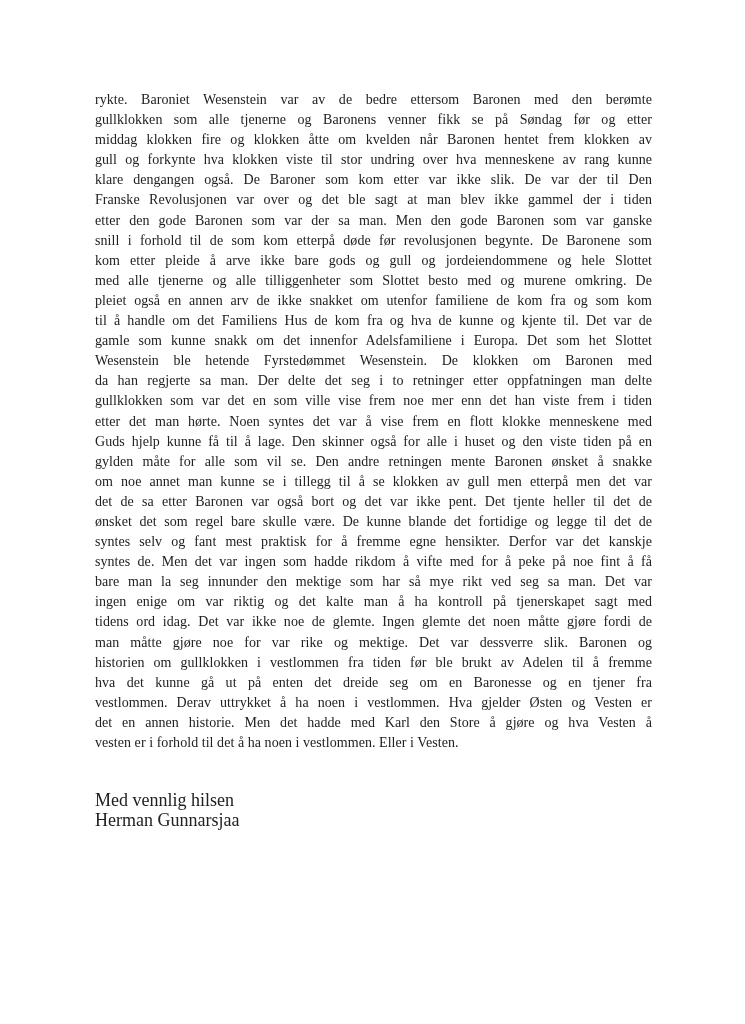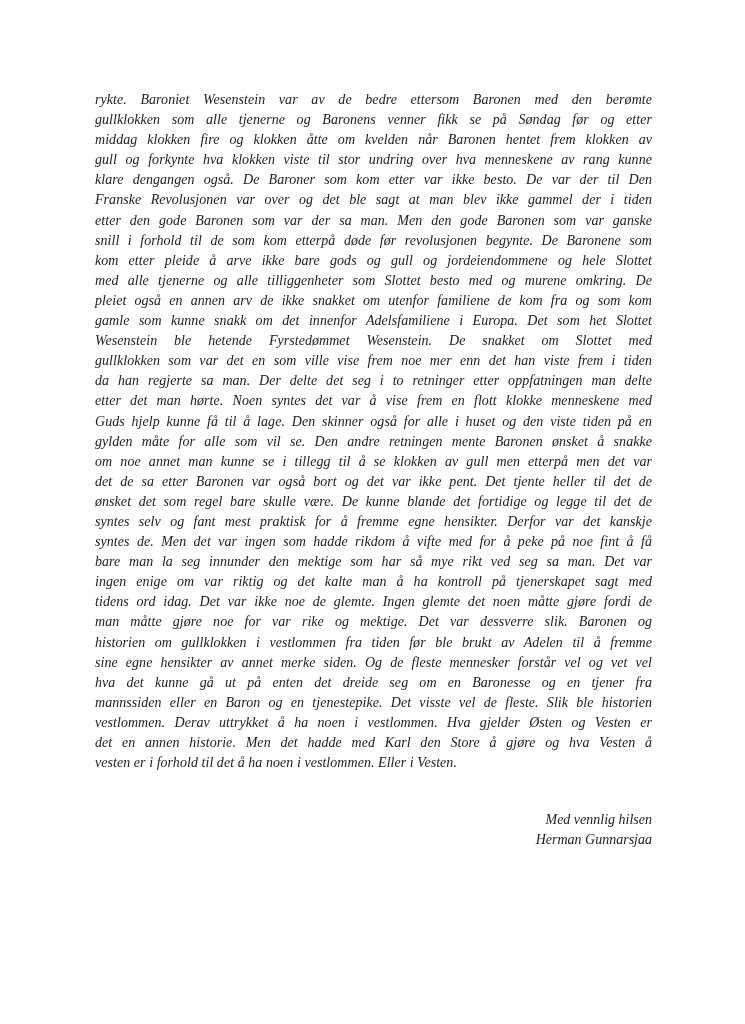--- a/index.html
+++ b/index.html
@@ -13,79 +13,77 @@
     overflow: hidden;
     position: relative;
     font-family: "Liberation Serif", "DejaVu Serif", serif;
     color: #212121;
   }
   .page {
     position: absolute;
     left: 95px;
     top: 90px;
     width: 557px;
-    font-style: italic;
   }
   .body-text .line {
     font-size: 14px;
     line-height: 20.1px;
     text-align: justify;
     text-align-last: justify;
     white-space: normal;
     letter-spacing: 0.05px;
   }
   .body-text .line:last-child {
     text-align: right;
     text-align-last: left;
   }
   .closing {
     margin-top: 37px;
   }
   .closing .closing-line {
-    font-size: 14px;
+    font-size: 18px;
     line-height: 20.1px;
-    text-align: right;
+    text-align: left;
   }
 </style>
 </head>
 <body>
 
 <div class="page">
   <div class="body-text">
       <div class="line">rykte. Baroniet Wesenstein var av de bedre ettersom Baronen med den berømte</div>
       <div class="line">gullklokken som alle tjenerne og Baronens venner fikk se på Søndag før og etter</div>
       <div class="line">middag klokken fire og klokken åtte om kvelden når Baronen hentet frem klokken av</div>
       <div class="line">gull og forkynte hva klokken viste til stor undring over hva menneskene av rang kunne</div>
-      <div class="line">klare dengangen også. De Baroner som kom etter var ikke besto. De var der til Den</div>
+      <div class="line">klare dengangen også. De Baroner som kom etter var ikke slik. De var der til Den</div>
       <div class="line">Franske Revolusjonen var over og det ble sagt at man blev ikke gammel der i tiden</div>
       <div class="line">etter den gode Baronen som var der sa man. Men den gode Baronen som var ganske</div>
       <div class="line">snill i forhold til de som kom etterpå døde før revolusjonen begynte. De Baronene som</div>
       <div class="line">kom etter pleide å arve ikke bare gods og gull og jordeiendommene og hele Slottet</div>
       <div class="line">med alle tjenerne og alle tilliggenheter som Slottet besto med og murene omkring. De</div>
       <div class="line">pleiet også en annen arv de ikke snakket om utenfor familiene de kom fra og som kom</div>
+      <div class="line">til å handle om det Familiens Hus de kom fra og hva de kunne og kjente til. Det var de</div>
       <div class="line">gamle som kunne snakk om det innenfor Adelsfamiliene i Europa. Det som het Slottet</div>
-      <div class="line">Wesenstein ble hetende Fyrstedømmet Wesenstein. De snakket om Slottet med</div>
+      <div class="line">Wesenstein ble hetende Fyrstedømmet Wesenstein. De klokken om Baronen med</div>
+      <div class="line">da han regjerte sa man. Der delte det seg i to retninger etter oppfatningen man delte</div>
       <div class="line">gullklokken som var det en som ville vise frem noe mer enn det han viste frem i tiden</div>
-      <div class="line">da han regjerte sa man. Der delte det seg i to retninger etter oppfatningen man delte</div>
       <div class="line">etter det man hørte. Noen syntes det var å vise frem en flott klokke menneskene med</div>
       <div class="line">Guds hjelp kunne få til å lage. Den skinner også for alle i huset og den viste tiden på en</div>
       <div class="line">gylden måte for alle som vil se. Den andre retningen mente Baronen ønsket å snakke</div>
       <div class="line">om noe annet man kunne se i tillegg til å se klokken av gull men etterpå men det var</div>
       <div class="line">det de sa etter Baronen var også bort og det var ikke pent. Det tjente heller til det de</div>
       <div class="line">ønsket det som regel bare skulle være. De kunne blande det fortidige og legge til det de</div>
       <div class="line">syntes selv og fant mest praktisk for å fremme egne hensikter. Derfor var det kanskje</div>
       <div class="line">syntes de. Men det var ingen som hadde rikdom å vifte med for å peke på noe fint å få</div>
       <div class="line">bare man la seg innunder den mektige som har så mye rikt ved seg sa man. Det var</div>
       <div class="line">ingen enige om var riktig og det kalte man å ha kontroll på tjenerskapet sagt med</div>
       <div class="line">tidens ord idag. Det var ikke noe de glemte. Ingen glemte det noen måtte gjøre fordi de</div>
       <div class="line">man måtte gjøre noe for var rike og mektige. Det var dessverre slik. Baronen og</div>
       <div class="line">historien om gullklokken i vestlommen fra tiden før ble brukt av Adelen til å fremme</div>
-      <div class="line">sine egne hensikter av annet merke siden. Og de fleste mennesker forstår vel og vet vel</div>
       <div class="line">hva det kunne gå ut på enten det dreide seg om en Baronesse og en tjener fra</div>
-      <div class="line">mannssiden eller en Baron og en tjenestepike. Det visste vel de fleste. Slik ble historien</div>
       <div class="line">vestlommen. Derav uttrykket å ha noen i vestlommen. Hva gjelder Østen og Vesten er</div>
       <div class="line">det en annen historie. Men det hadde med Karl den Store å gjøre og hva Vesten å</div>
       <div class="line">vesten er i forhold til det å ha noen i vestlommen. Eller i Vesten.</div>
     </div>
   <div class="closing">
     <div class="closing-line">Med vennlig hilsen</div>
     <div class="closing-line">Herman Gunnarsjaa</div>
   </div>
 </div>
 

